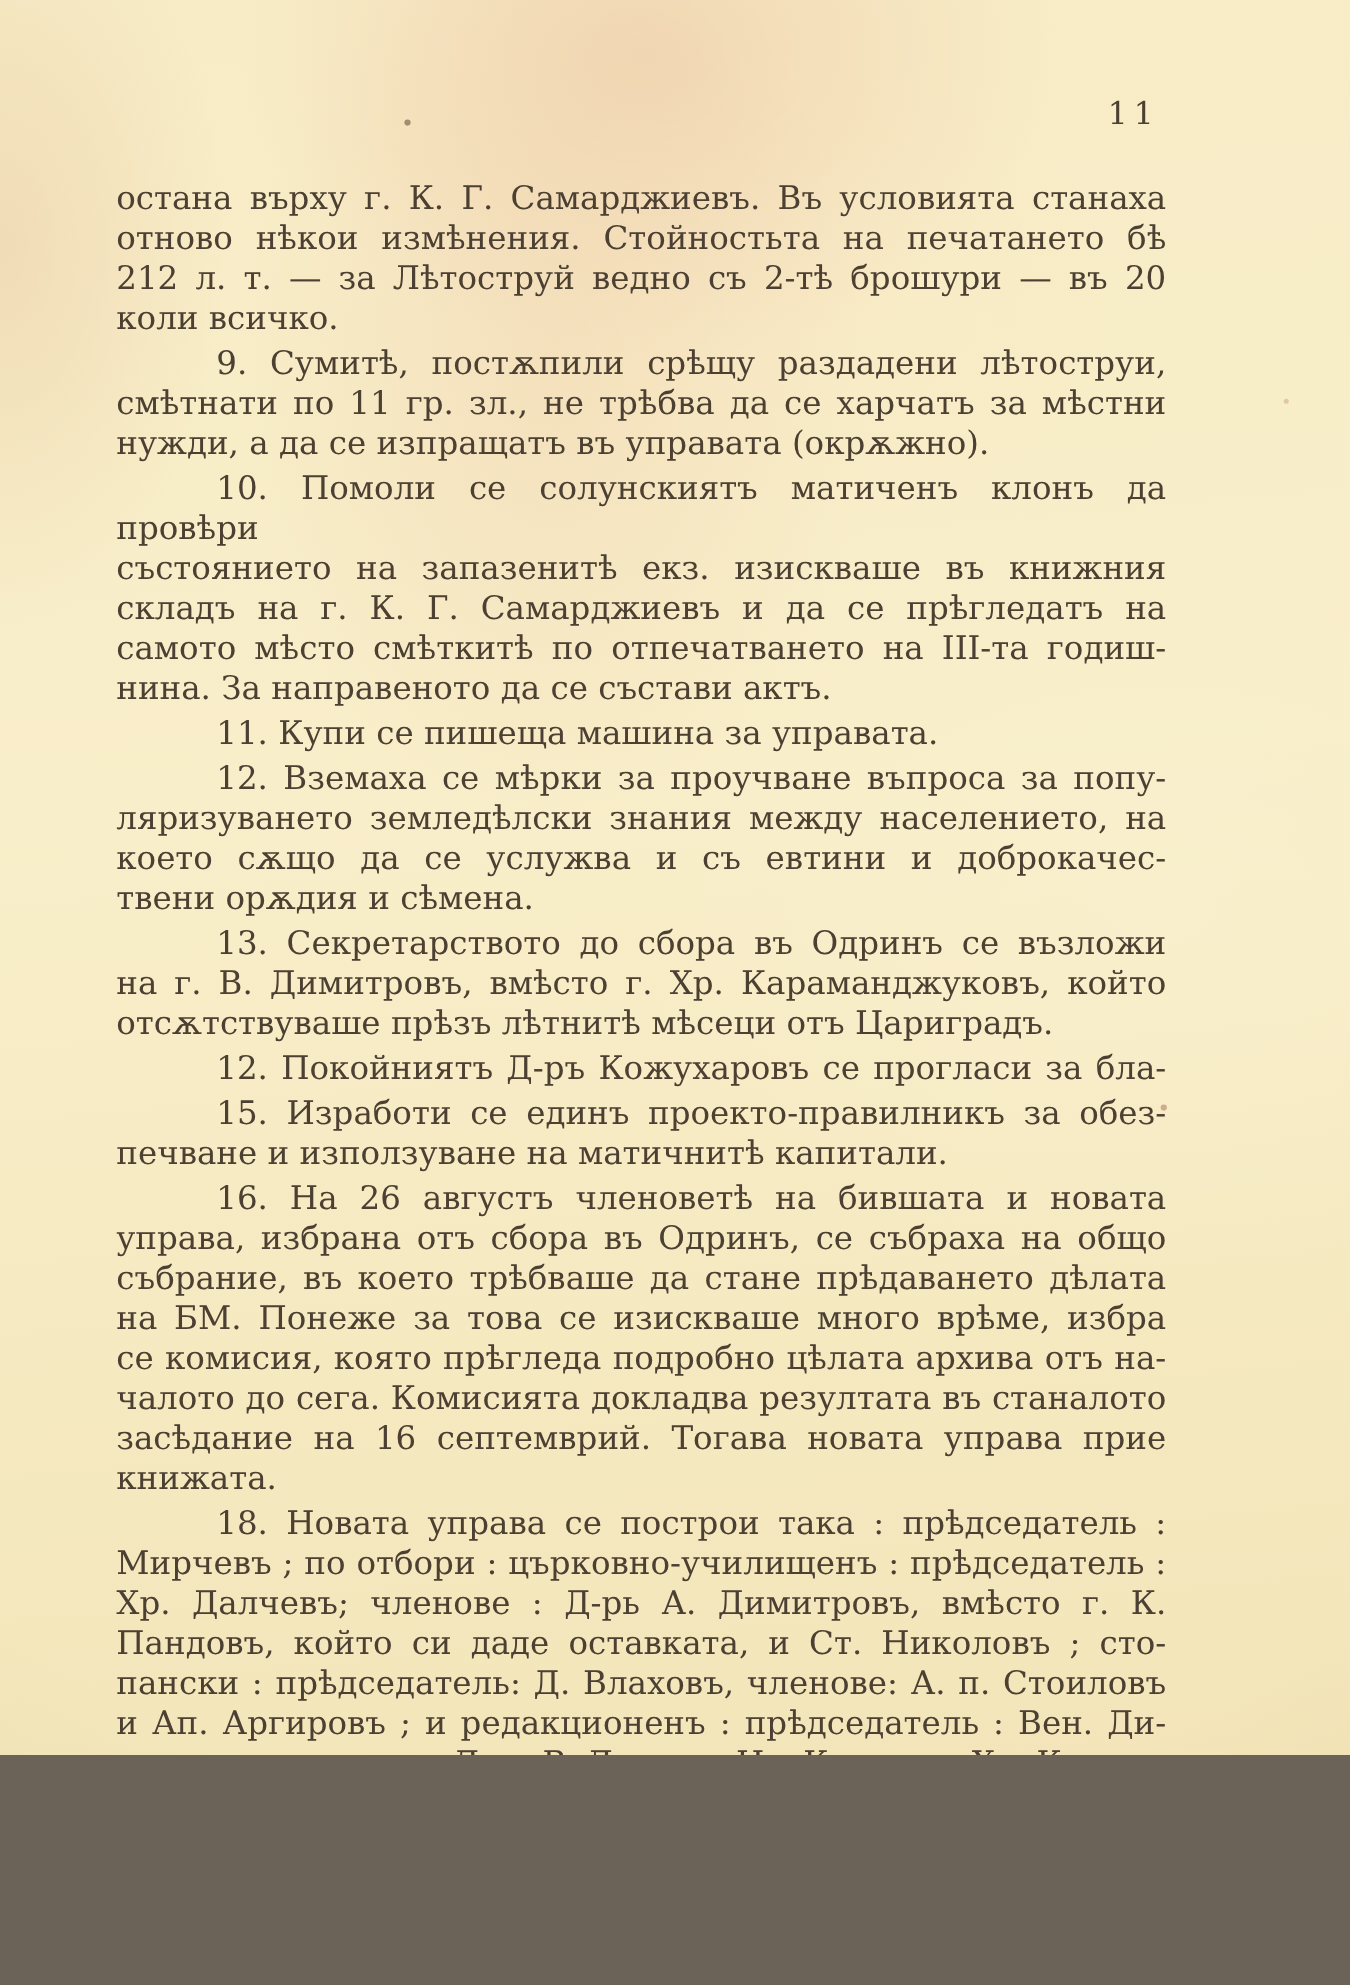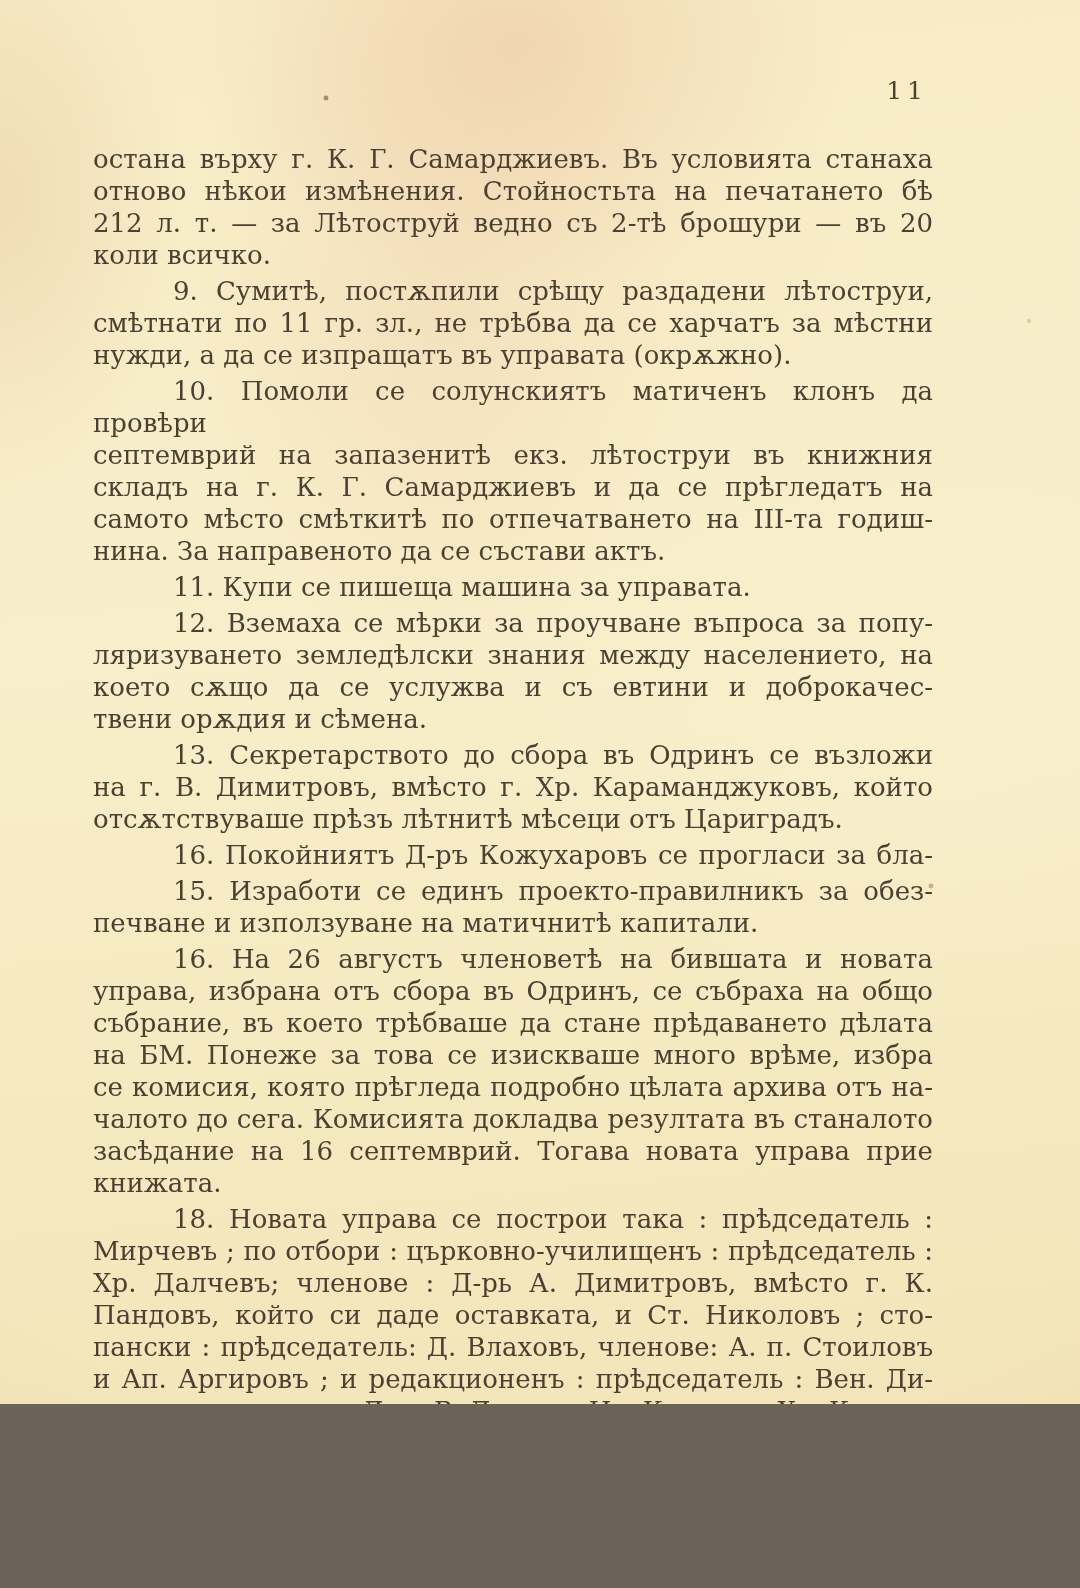--- a/index.html
+++ b/index.html
@@ -78,41 +78,41 @@
         <div class="line">212 л. т. — за Лѣтоструй ведно съ 2-тѣ брошури — въ 20</div>
         <div class="line last">коли всичко.</div>
       </div>
       <div class="paragraph">
         <div class="line indent">9. Сумитѣ, постѫпили срѣщу раздадени лѣтоструи,</div>
         <div class="line">смѣтнати по 11 гр. зл., не трѣбва да се харчатъ за мѣстни</div>
         <div class="line last">нужди, а да се изпращатъ въ управата (окрѫжно).</div>
       </div>
       <div class="paragraph">
         <div class="line indent">10. Помоли се солунскиятъ матиченъ клонъ да провѣри</div>
-        <div class="line">септемврий на запазенитѣ екз. лѣтоструи въ книжния</div>
+        <div class="line">състоянието на запазенитѣ екз. изискваше въ книжния</div>
         <div class="line">складъ на г. К. Г. Самарджиевъ и да се прѣгледатъ на</div>
         <div class="line">самото мѣсто смѣткитѣ по отпечатването на III-та годиш-</div>
         <div class="line last">нина. За направеното да се състави актъ.</div>
       </div>
       <div class="paragraph">
         <div class="line indent last">11. Купи се пишеща машина за управата.</div>
       </div>
       <div class="paragraph">
         <div class="line indent">12. Вземаха се мѣрки за проучване въпроса за попу-</div>
         <div class="line">ляризуването земледѣлски знания между населението, на</div>
         <div class="line">което сѫщо да се услужва и съ евтини и доброкачес-</div>
         <div class="line last">твени орѫдия и сѣмена.</div>
       </div>
       <div class="paragraph">
         <div class="line indent">13. Секретарството до сбора въ Одринъ се възложи</div>
         <div class="line">на г. В. Димитровъ, вмѣсто г. Хр. Караманджуковъ, който</div>
         <div class="line last">отсѫтствуваше прѣзъ лѣтнитѣ мѣсеци отъ Цариградъ.</div>
       </div>
       <div class="paragraph">
-        <div class="line indent">16. Покойниятъ Д-ръ Кожухаровъ се прогласи за бла-</div>
+        <div class="line indent">12. Покойниятъ Д-ръ Кожухаровъ се прогласи за бла-</div>
       </div>
       <div class="paragraph">
         <div class="line indent">15. Изработи се единъ проекто-правилникъ за обез-</div>
         <div class="line last">печване и използуване на матичнитѣ капитали.</div>
       </div>
       <div class="paragraph">
         <div class="line indent">16. На 26 августъ членоветѣ на бившата и новата</div>
         <div class="line">управа, избрана отъ сбора въ Одринъ, се събраха на общо</div>
         <div class="line">събрание, въ което трѣбваше да стане прѣдаването дѣлата</div>
         <div class="line">на БМ. Понеже за това се изискваше много врѣме, избра</div>

